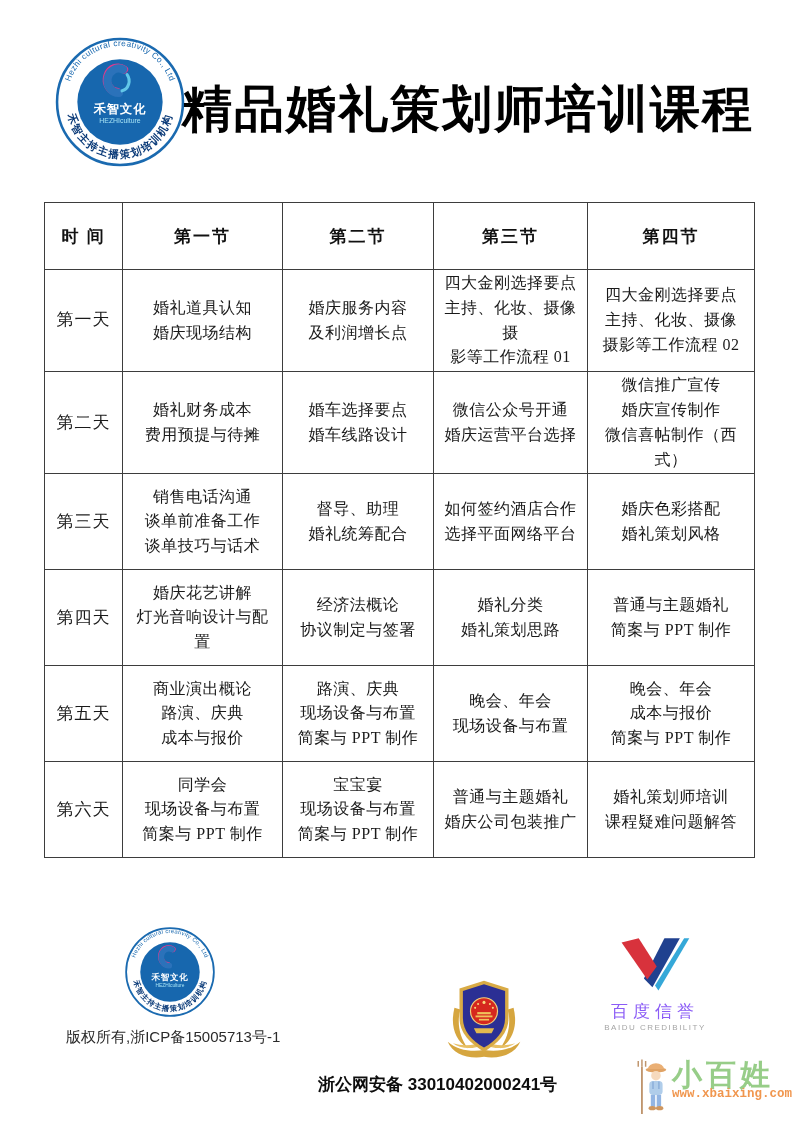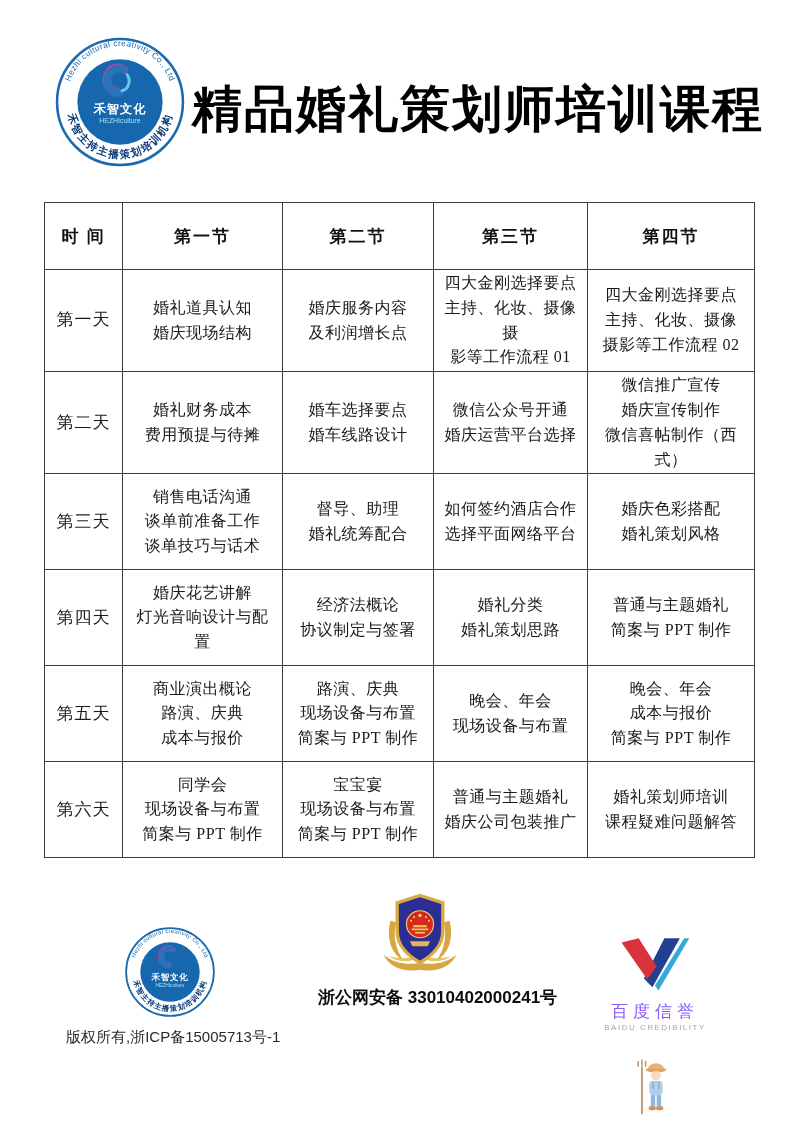--- a/index.html
+++ b/index.html
@@ -12,21 +12,21 @@
     overflow: hidden;
     font-family: "Liberation Serif", "DejaVu Serif", serif;
     color: #1c1c1c;
   }
 
   
   .hezhi-logo { position: absolute; }
   .logo-header { left: 54px; top: 36px; width: 132px; height: 132px; }
   .page-title {
     position: absolute;
-    left: 182px; top: 76px; width: 592px;
+    left: 172px; top: 76px; width: 592px;
     text-align: center;
     font-size: 50px;
     font-weight: 900;
     letter-spacing: 2px;
     color: #000;
     white-space: nowrap;
   }
 
   
   .course-table {
@@ -54,21 +54,21 @@
     font-size: 16px;
     line-height: 1.55;
     letter-spacing: 0.5px;
     white-space: pre-line;
     color: #1a1a1a;
   }
   .course-table td.time-cell { font-size: 17px; letter-spacing: 1px; }
 
   
   .footer-left   { position: absolute; left: 66px;  top: 926px; width: 208px; text-align: center; }
-  .footer-center { position: absolute; left: 318px; top: 888px; width: 204px; text-align: center; }
+  .footer-center { position: absolute; left: 318px; top: 975px; width: 204px; text-align: right; }
   .footer-right  { position: absolute; left: 572px; top: 934px; width: 166px; text-align: center; }
 
   .footer-left .icp-text {
     margin-top: 6px;
     font-family: "Liberation Sans", "DejaVu Sans", sans-serif;
     font-size: 15px;
     color: #2a2a2a;
     white-space: nowrap;
   }
   .footer-center .police-text {
@@ -317,15 +317,19 @@
       <path d="M16,15 a11,8 0 0 1 22,0 Z" fill="#e8a766"></path>
       <circle cx="27" cy="24" r="6.5" fill="#f6d7b8"></circle>
       <rect x="18" y="31" width="18" height="19" rx="5" fill="#a8c8e8"></rect>
       <line x1="23" y1="32" x2="23" y2="42" stroke="#7ea6d6" stroke-width="2"></line>
       <line x1="31" y1="32" x2="31" y2="42" stroke="#7ea6d6" stroke-width="2"></line>
       <rect x="20" y="50" width="6" height="16" fill="#88aee0"></rect>
       <rect x="28" y="50" width="6" height="16" fill="#88aee0"></rect>
       <ellipse cx="22" cy="68" rx="5" ry="2.8" fill="#c98b4e"></ellipse>
       <ellipse cx="32" cy="68" rx="5" ry="2.8" fill="#c98b4e"></ellipse>
     </svg>
+    <div class="wm-texts">
+      <div class="wm-name">小百姓</div>
+      <div class="wm-url">www.xbaixing.com</div>
+    </div>
   </div>
 
 </div>
 
 </body></html>

